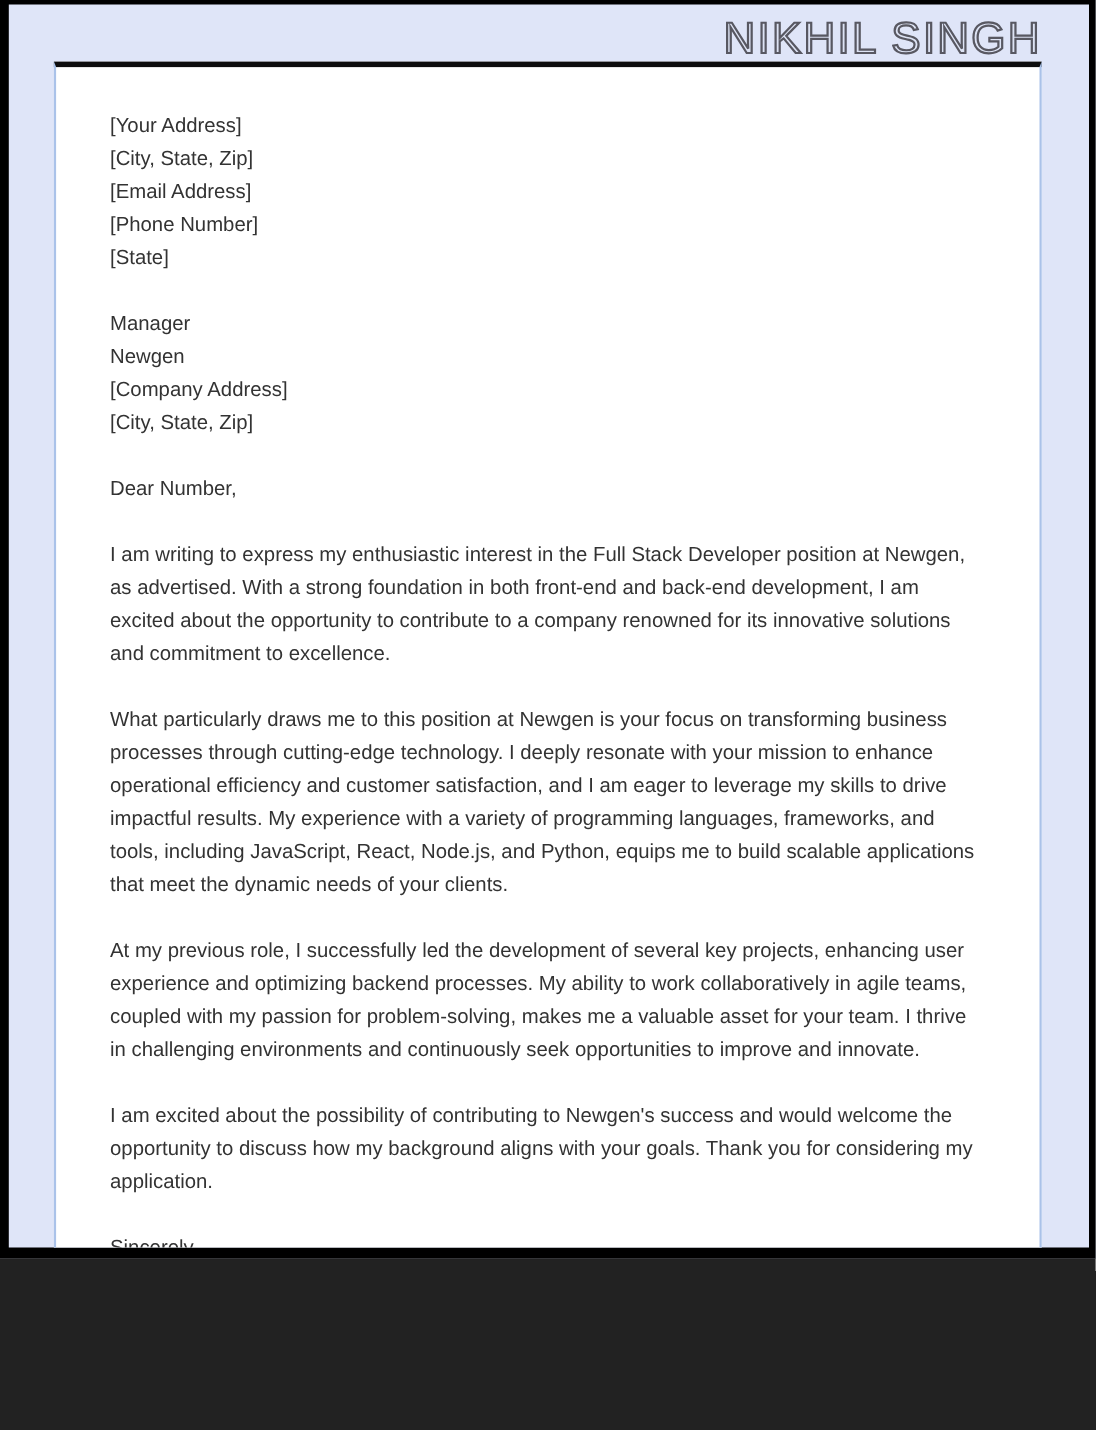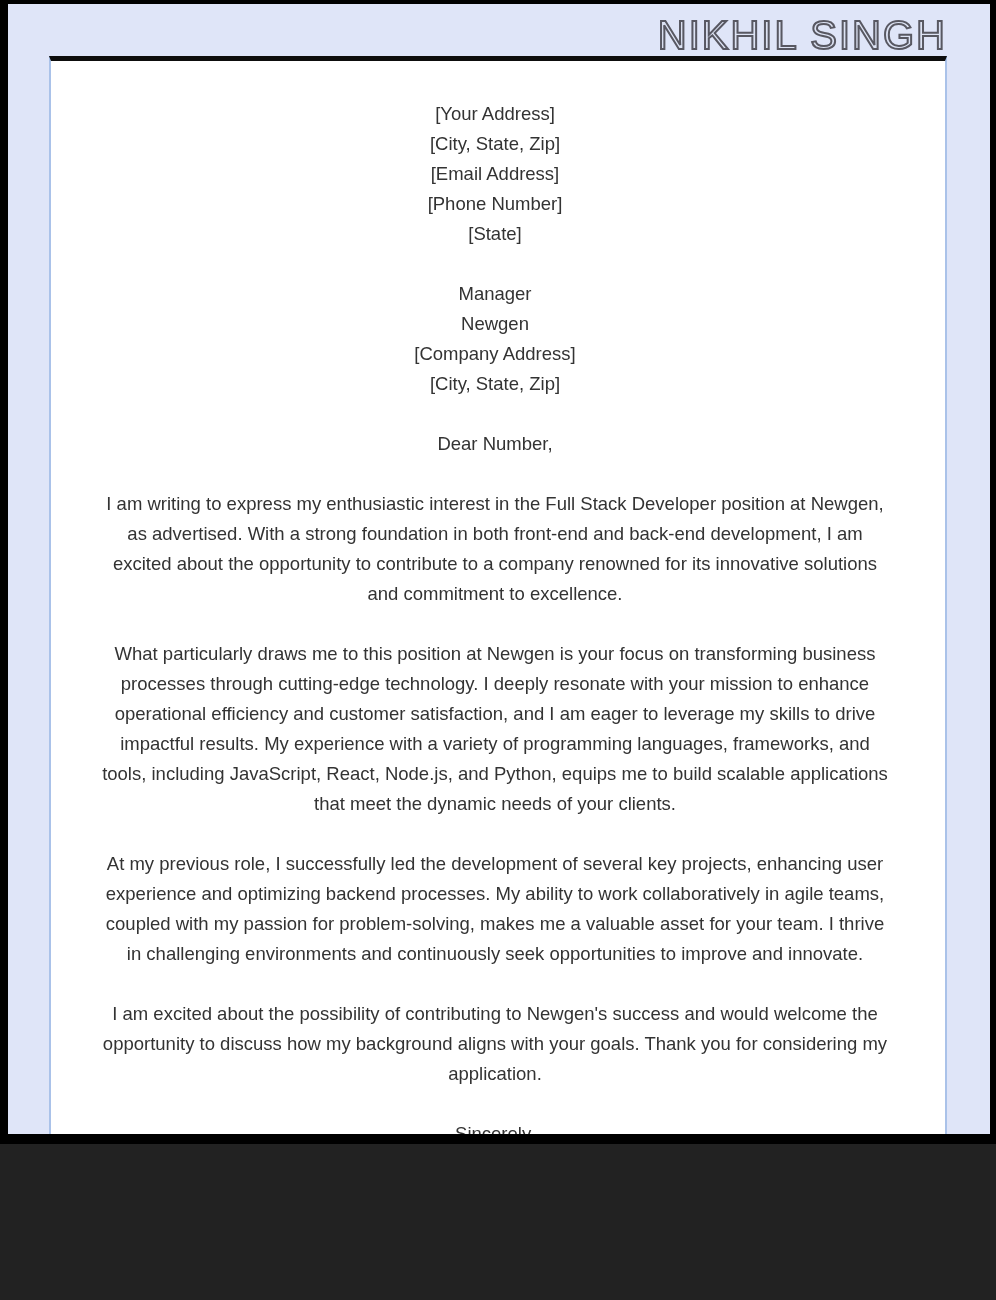--- a/index.html
+++ b/index.html
@@ -39,21 +39,20 @@
   }
 
   .page {
     position: relative;
     margin: 0 43px 0 41px;
     height: 1203px;
     background: #ffffff;
     border: 2px solid #aac2e9;
     border-top: 5px solid #0d0d0d;
     padding: 38px 55px 0 49px;
-    text-align: center;
   }
 
   .letter-text {
     font-size: 18.5px;
     line-height: 30px;
     color: #333333;
     max-width: 805px;
   }
 
   .block { margin-bottom: 30px; }

